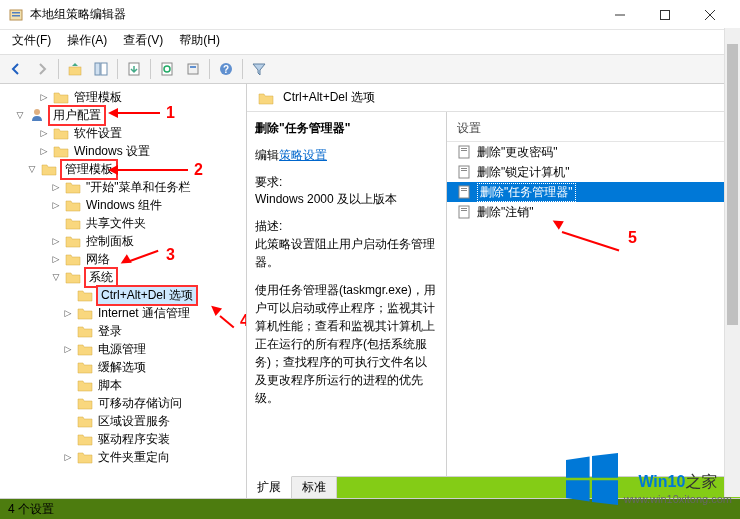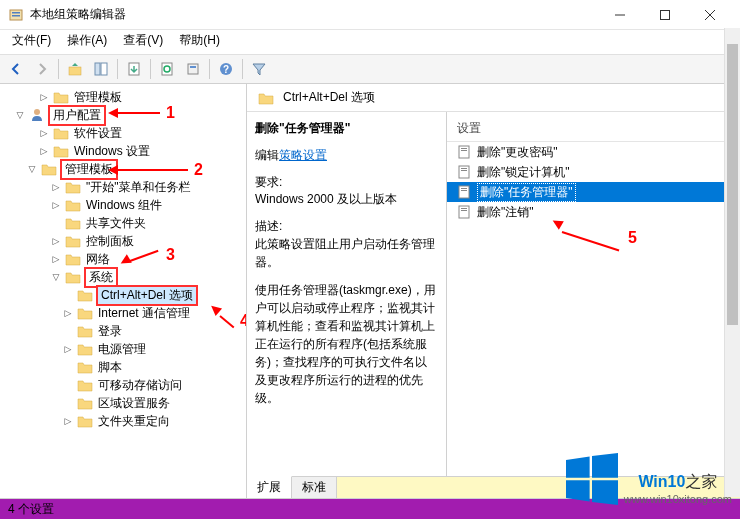--- a/index.html
+++ b/index.html
@@ -45,25 +45,25 @@
     .desc-sect { margin-top: 10px; }
     .desc-text { line-height: 1.5; }
     
     .settings-pane { flex: 1; padding: 4px 0; overflow: auto; position: relative; }
     .settings-header { padding: 4px 10px; border-bottom: 1px solid #e5e5e5; font-size: 12px; color: #444; }
     .settings-item { display: flex; align-items: center; height: 20px; padding: 0 10px; gap: 6px; }
     .settings-item.selected { background: #0078d7; color: #fff; }
     .settings-item.selected .setting-label { border: 1px dotted #fff; padding: 0 2px; }
     .setting-icon { width: 14px; height: 14px; display: inline-flex; }
     
-    .tabs { height: 22px; display: flex; border-top: 1px solid #d0d0d0; background: #fef9c3; }
+    .tabs { height: 22px; display: flex; border-top: 1px solid #d0d0d0; background: #84cc16; }
     .tab { padding: 2px 10px; border-right: 1px solid #d0d0d0; font-size: 12px; background: #fff; border-top: 1px solid #fff; margin-top: -1px; }
     .tab.inactive { background: #f0f0f0; border-top: none; margin-top: 0; }
     
-    .statusbar { height: 22px; border-top: 1px solid #d0d0d0; display: flex; align-items: center; padding: 0 8px; font-size: 12px; background: #a21caf; }
+    .statusbar { height: 22px; border-top: 1px solid #d0d0d0; display: flex; align-items: center; padding: 0 8px; font-size: 12px; background: #4d7c0f; }
     
     .watermark { position: absolute; right: 8px; bottom: 14px; display: flex; align-items: flex-end; gap: 6px; }
     .win-logo { width: 52px; height: 52px; }
     .watermark-text { display: flex; flex-direction: column; }
     .wm-top { font-size: 16px; color: #333; font-weight: 300; text-align: center; }
     .wm-top b { color: #0078d7; font-weight: 600; }
     .wm-url { font-size: 11px; color: #666; }
     
     .scrollbar-v { position: absolute; right: 0; top: 28px; bottom: 22px; width: 16px; background: #f0f0f0; border-left: 1px solid #e0e0e0; }
     .scrollbar-thumb { background: #c0c0c0; margin: 16px 2px; height: 60%; }
@@ -301,37 +301,53 @@
           </svg>
         </span>
         <span class="tree-label">电源管理</span>
       </div>
     <div class="tree-item" style="padding-left:72px">
         <span class="tree-icon">
           <svg viewBox="0 0 16 16">
             <path class="folder-svg" d="M1 4 L6 4 L7 6 L15 6 L15 14 L1 14 Z"></path>
           </svg>
         </span>
+        <span class="tree-label">缓解选项</span>
+      </div>
+    <div class="tree-item" style="padding-left:72px">
+        <span class="tree-icon">
+          <svg viewBox="0 0 16 16">
+            <path class="folder-svg" d="M1 4 L6 4 L7 6 L15 6 L15 14 L1 14 Z"></path>
+          </svg>
+        </span>
         <span class="tree-label">脚本</span>
       </div>
     <div class="tree-item" style="padding-left:72px">
         <span class="tree-icon">
           <svg viewBox="0 0 16 16">
             <path class="folder-svg" d="M1 4 L6 4 L7 6 L15 6 L15 14 L1 14 Z"></path>
           </svg>
         </span>
         <span class="tree-label">可移动存储访问</span>
       </div>
     <div class="tree-item" style="padding-left:72px">
         <span class="tree-icon">
           <svg viewBox="0 0 16 16">
             <path class="folder-svg" d="M1 4 L6 4 L7 6 L15 6 L15 14 L1 14 Z"></path>
           </svg>
         </span>
         <span class="tree-label">区域设置服务</span>
+      </div>
+    <div class="tree-item" style="padding-left:72px">
+        <span class="tree-icon">
+          <svg viewBox="0 0 16 16">
+            <path class="folder-svg" d="M1 4 L6 4 L7 6 L15 6 L15 14 L1 14 Z"></path>
+          </svg>
+        </span>
+        <span class="tree-label">驱动程序安装</span>
       </div>
     <div class="tree-item" style="padding-left:60px">
         <span class="tree-toggle">▷</span>
         <span class="tree-icon">
           <svg viewBox="0 0 16 16">
             <path class="folder-svg" d="M1 4 L6 4 L7 6 L15 6 L15 14 L1 14 Z"></path>
           </svg>
         </span>
         <span class="tree-label">文件夹重定向</span>
       </div>

